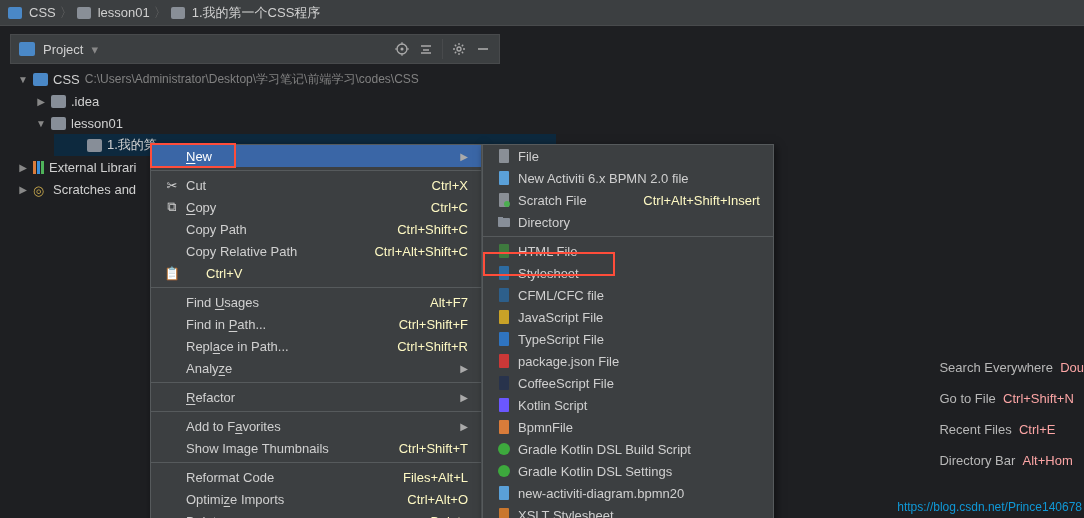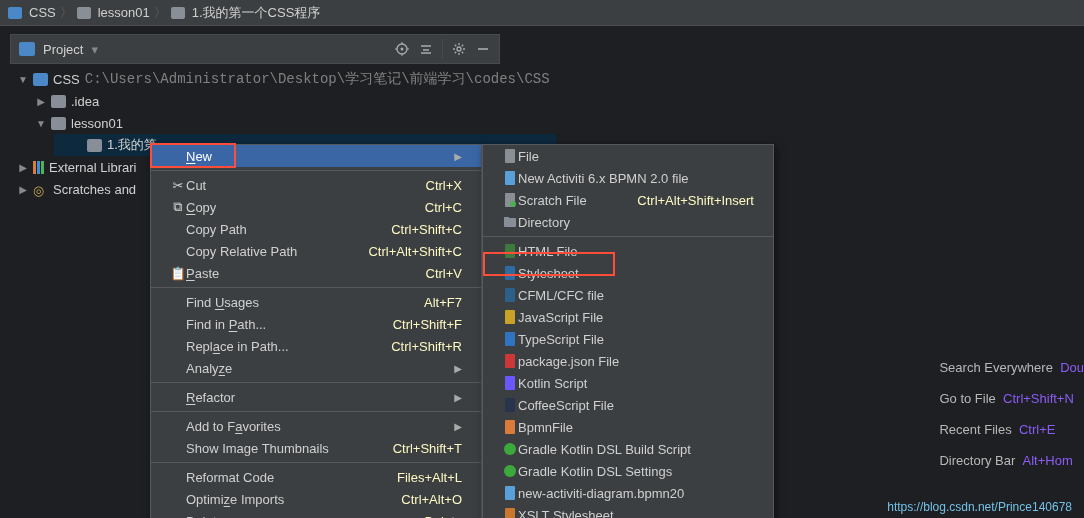--- a/index.html
+++ b/index.html
@@ -37,48 +37,48 @@
   
   .tree{padding:4px 0 0 18px;color:var(--text-light);}
   .trow{display:flex;align-items:center;height:22px;gap:5px;}
   .arrow{width:10px;text-align:center;color:#888;font-size:10px;}
   .ticon{width:15px;height:13px;display:inline-block;border-radius:2px;}
   .ticon.proj{background:#4a88c7;}
   .ticon.folder{background:#878e98;}
   .trow.sel{background:#0d293e;margin-left:-18px;padding-left:18px;width:502px;}
   .tree .indent1{padding-left:18px;}
   .tree .indent2{padding-left:36px;}
-  .dim{color:var(--text-dim);font-size:14px;font-family:Liberation Mono, monospace;}
+  .dim{color:var(--text-dim);font-size:12px;}
   .lib-icon{display:inline-flex;gap:1px;}
   .lib-icon span{width:3px;height:13px;}
   .lib-icon span:nth-child(1){background:#d97c3a;}
   .lib-icon span:nth-child(2){background:#3a8fd9;}
   .lib-icon span:nth-child(3){background:#4fb35a;}
   
   
   .menu{position:absolute;background:var(--panel);border:1px solid #565a5c;color:var(--text-light);box-shadow:2px 2px 8px rgba(0,0,0,0.5);}
-  .menu .mi{display:flex;align-items:center;height:22px;padding:0 19px;position:relative;}
+  .menu .mi{display:flex;align-items:center;height:22px;padding:0 13px;gap:6px;position:relative;}
   .menu .mi .lbl{flex:1;white-space:nowrap;}
   .menu .mi .sc{color:#fef9c3;white-space:nowrap;padding-left:20px;}
   .menu .mi .ic{width:16px;height:16px;display:flex;align-items:center;justify-content:center;}
   .menu .mi .ar{color:#aaa;font-size:10px;padding-left:10px;}
   .menu .sep{height:1px;background:#565a5c;margin:3px 0;}
   .menu .mi.hl{background:var(--highlight);color:#fff;}
   .mm{left:150px;top:144px;width:332px;}
   .sub{left:482px;top:144px;width:292px;}
   .redbox{position:absolute;border:2px solid var(--red);pointer-events:none;}
   .rb1{left:150px;top:143px;width:86px;height:25px;}
   .rb2{left:483px;top:252px;width:132px;height:24px;}
   
   
   .help{position:absolute;right:0;top:360px;color:#b8b8b8;}
   .help .hrow{margin-bottom:16px;}
-  .help .key{color:#8b5cf6;}
-  
-  .watermark{position:absolute;right:12px;bottom:4px;color:#7dd3fc;font-size:12px;opacity:.9;}
+  .help .key{color:#fca5a5;}
+  
+  .watermark{position:absolute;right:2px;bottom:4px;color:#0ea5e9;font-size:12px;opacity:.9;}
   
   .u{text-decoration:underline;text-underline-offset:2px;}
   
   svg{display:block;}
   .fileic{width:14px;height:16px;}
 </style>
 </head>
 <body>
 
 <div class="breadcrumb">
@@ -201,21 +201,20 @@
     <span class="lbl">Copy Path</span>
     <span class="sc">Ctrl+Shift+C</span>
   </div>
   <div class="mi">
     <span class="ic"></span>
     <span class="lbl">Copy Relative Path</span>
     <span class="sc">Ctrl+Alt+Shift+C</span>
   </div>
   <div class="mi">
     <span class="ic">📋</span>
-    <span class="lbl"><span class="u">P</span>aste</span>
     <span class="sc">Ctrl+V</span>
   </div>
   <div class="sep"></div>
   <div class="mi">
     <span class="ic"></span>
     <span class="lbl">Find <span class="u">U</span>sages</span>
     <span class="sc">Alt+F7</span>
   </div>
   <div class="mi">
     <span class="ic"></span>
@@ -349,32 +348,32 @@
     <span class="ic">
         <svg class="fileic" viewBox="0 0 14 16">
           <rect x="2" y="1" width="10" height="14" rx="1" fill="#cb3837"></rect>
         </svg>
       </span>
     <span class="lbl">package.json File</span>
   </div>
   <div class="mi">
     <span class="ic">
         <svg class="fileic" viewBox="0 0 14 16">
+          <rect x="2" y="1" width="10" height="14" rx="1" fill="#28334c"></rect>
+        </svg>
+      </span>
+    <span class="lbl">CoffeeScript File</span>
+  </div>
+  <div class="mi">
+    <span class="ic">
+        <svg class="fileic" viewBox="0 0 14 16">
           <rect x="2" y="1" width="10" height="14" rx="1" fill="#6b57ff"></rect>
         </svg>
       </span>
     <span class="lbl">Kotlin Script</span>
-  </div>
-  <div class="mi">
-    <span class="ic">
-        <svg class="fileic" viewBox="0 0 14 16">
-          <rect x="2" y="1" width="10" height="14" rx="1" fill="#28334c"></rect>
-        </svg>
-      </span>
-    <span class="lbl">CoffeeScript File</span>
   </div>
   <div class="mi">
     <span class="ic">
         <svg class="fileic" viewBox="0 0 14 16">
           <rect x="2" y="1" width="10" height="14" rx="1" fill="#d97c3a"></rect>
         </svg>
       </span>
     <span class="lbl">BpmnFile</span>
   </div>
   <div class="mi">

